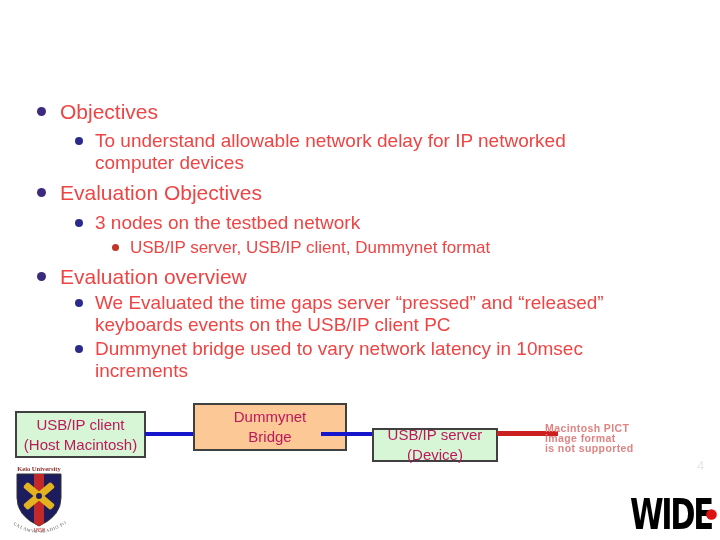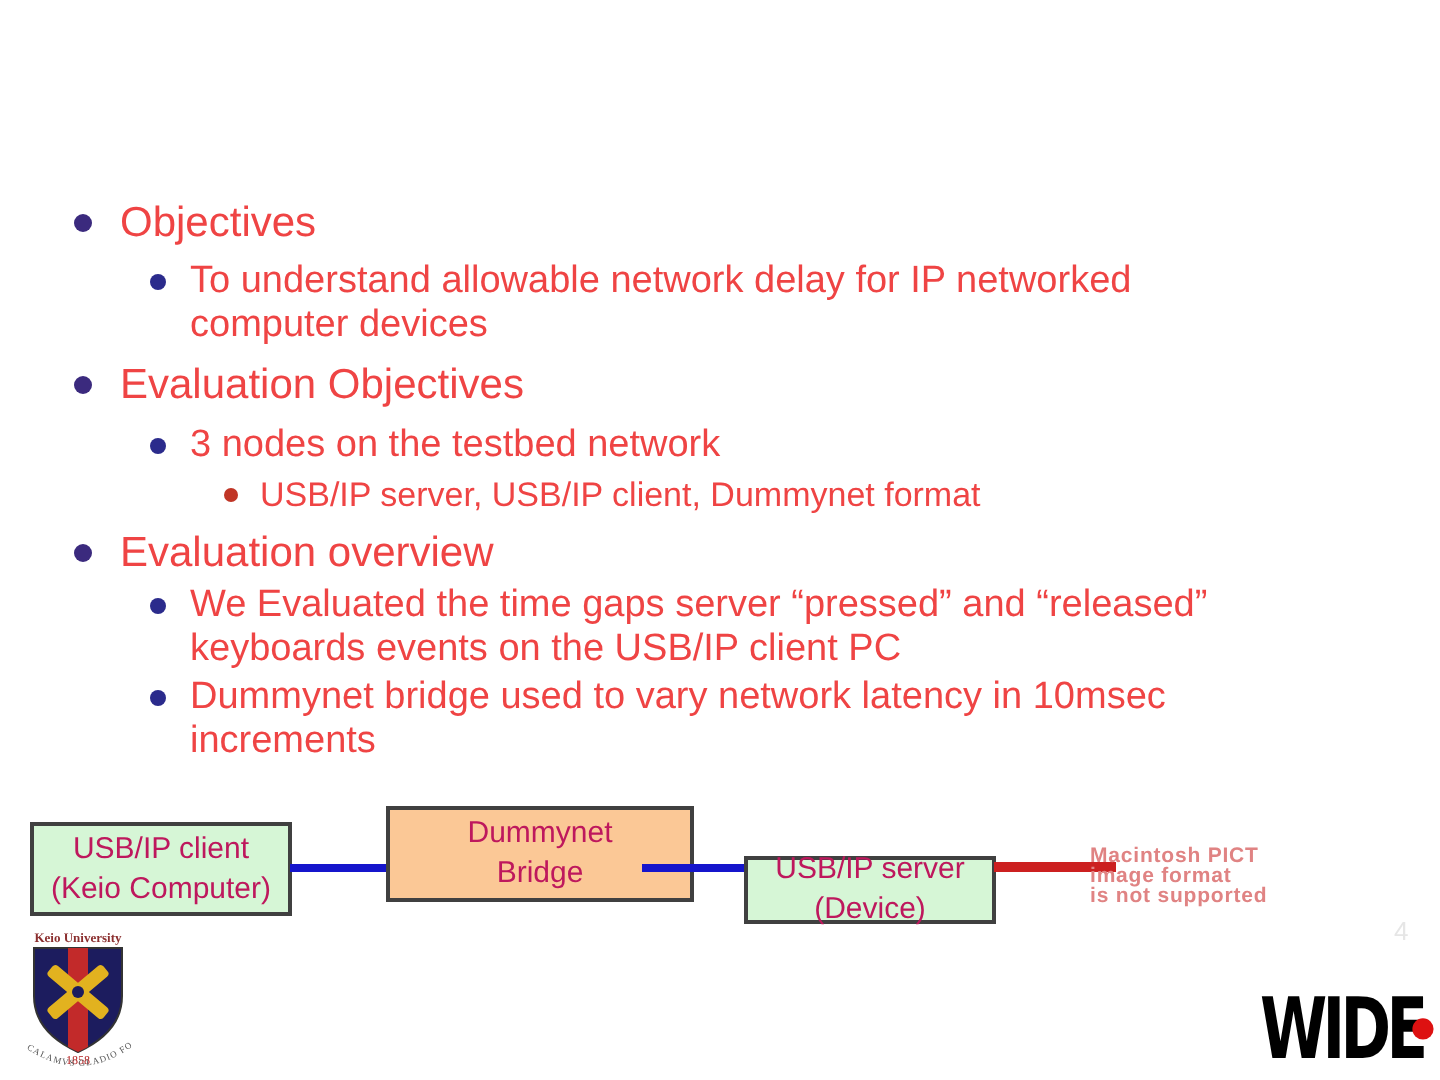--- a/index.html
+++ b/index.html
@@ -101,21 +101,21 @@
   </div>
 
   <div class="bullet-row l2" style="left:95px; top:338px; width:500px;">
     <span class="marker"></span>
     <span class="btext">Dummynet bridge used to vary network latency in 10msec increments</span>
   </div>
 
   <div>
     <div class="dbox green" style="left:15px; top:411px; width:131px; height:47px;">
       <div>USB/IP client</div>
-      <div>(Keio Computer)</div>
+      <div>(Host Macintosh)</div>
     </div>
     <div class="connector blue" style="left:145px; top:432px; width:49px;"></div>
     <div class="dbox peach" style="left:193px; top:391px; width:154px; height:48px;margin-top:12px;">
       <div>Dummynet</div>
       <div>Bridge</div>
     </div>
     <div class="connector blue" style="left:321px; top:432px; width:52px;"></div>
     <div class="dbox green" style="left:372px; top:412px; width:126px; height:34px;margin-top:16px;">
       <div>USB/IP server</div>
       <div>(Device)</div>

